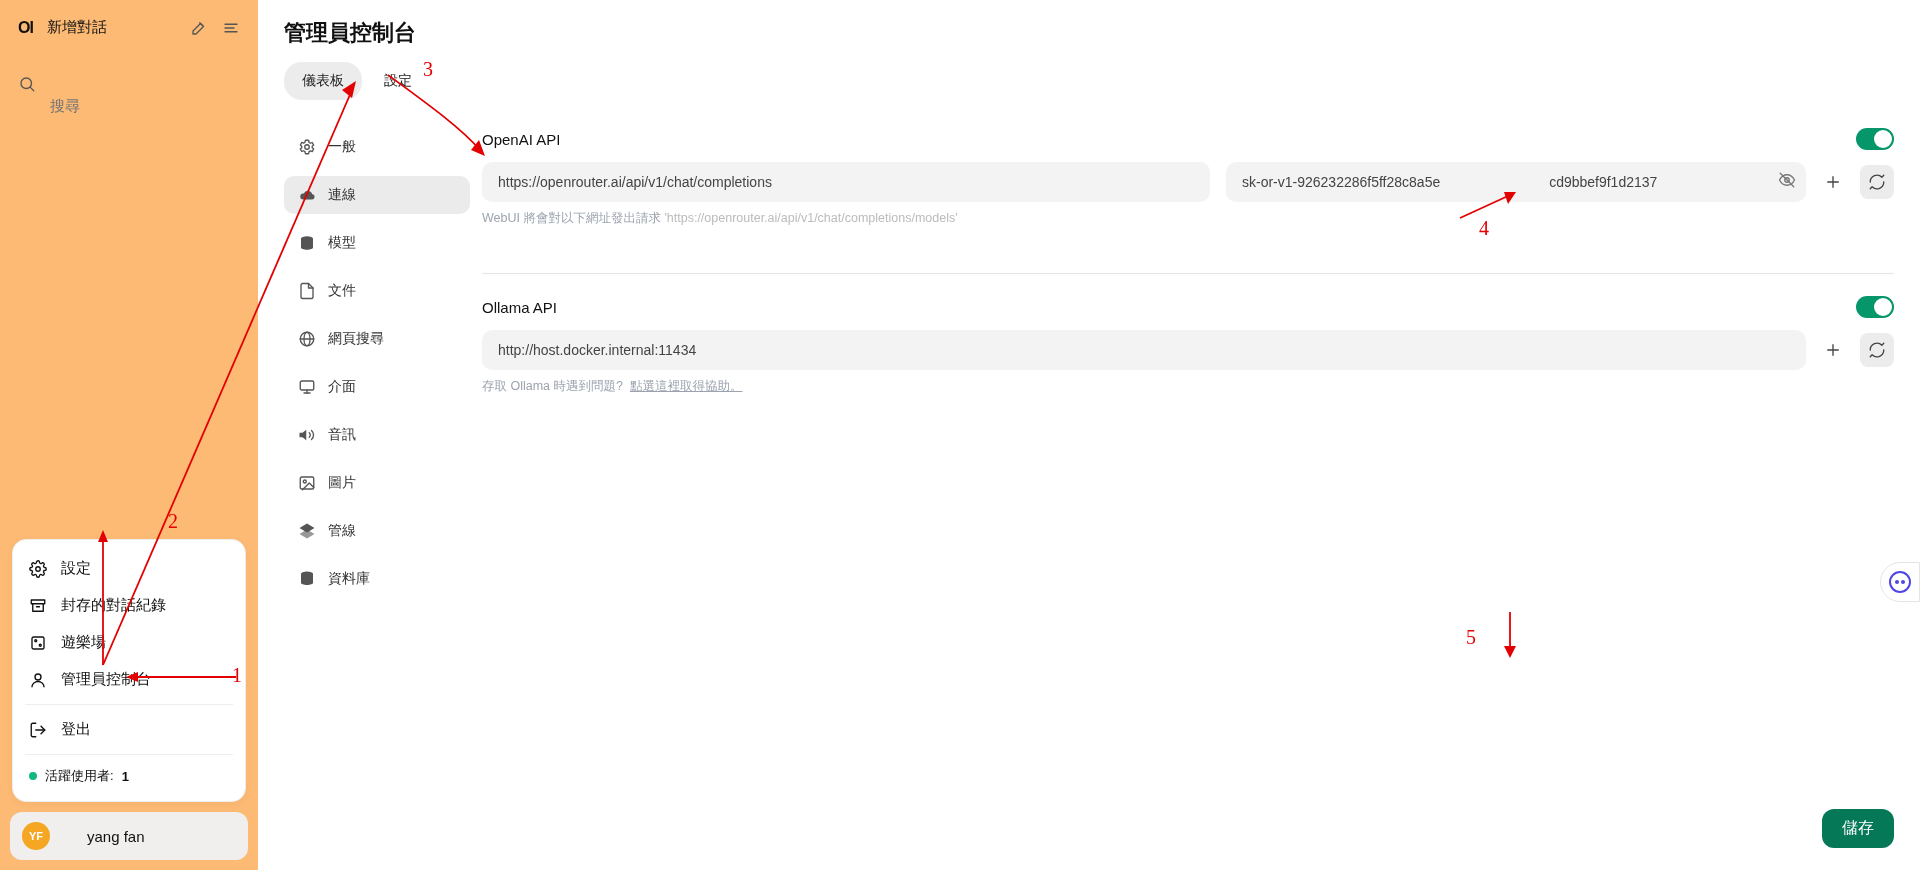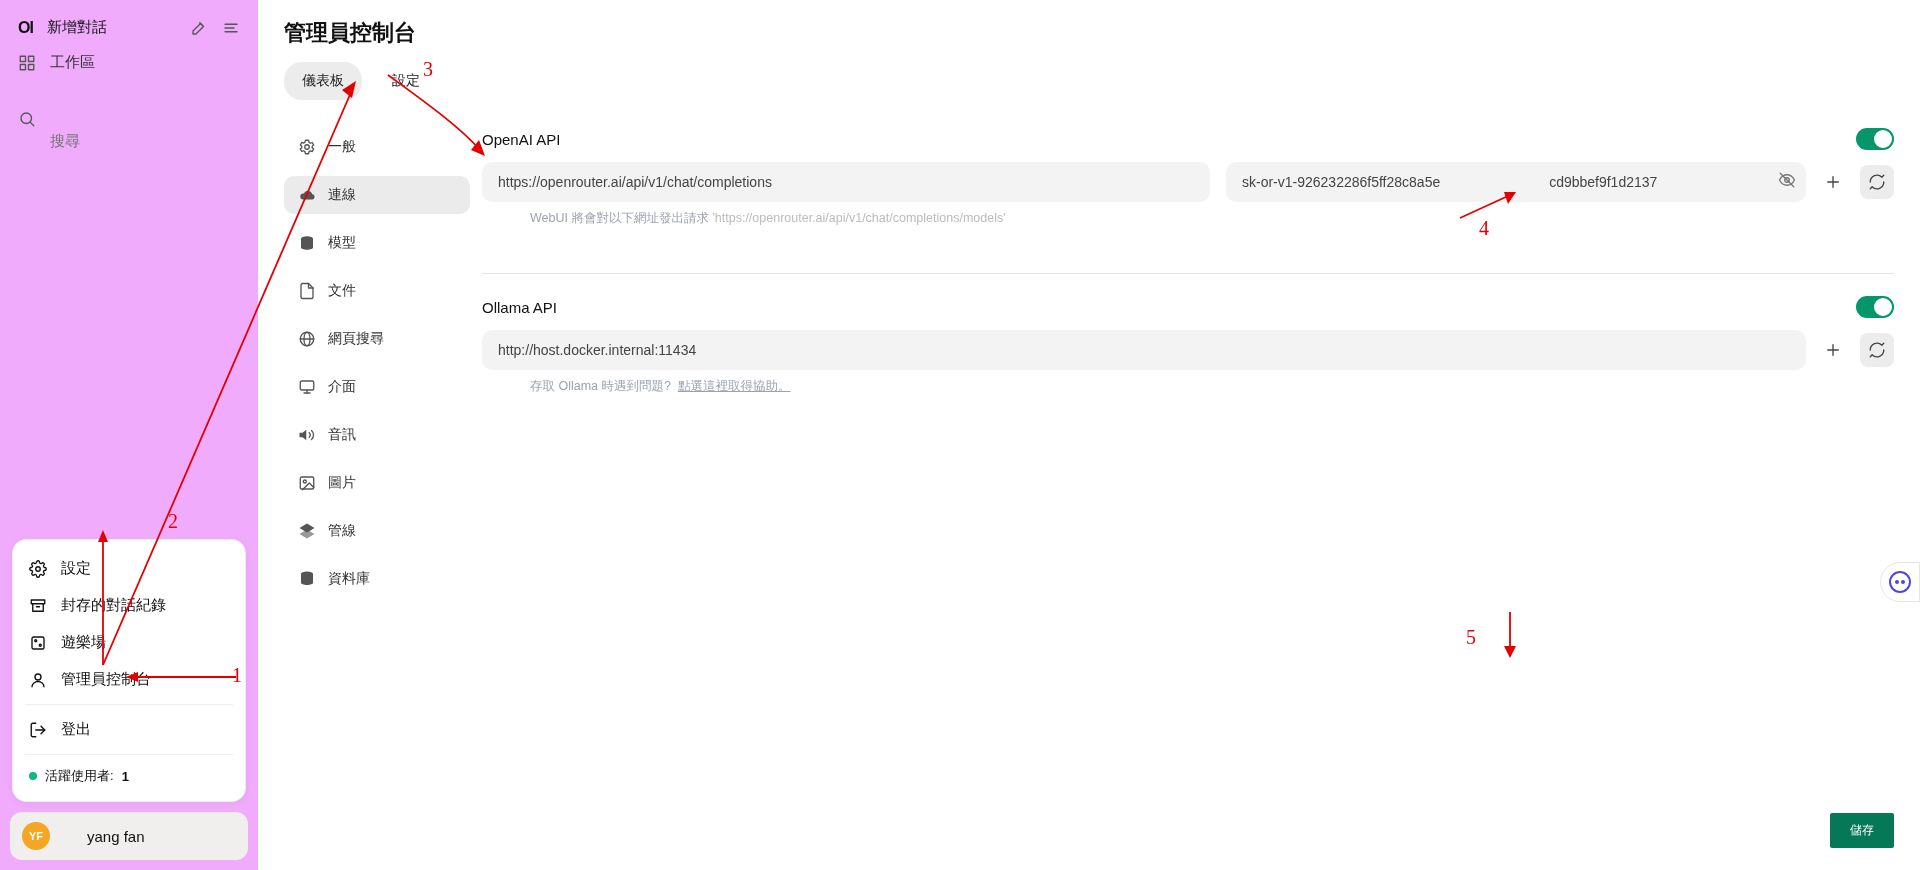--- a/index.html
+++ b/index.html
@@ -1,21 +1,21 @@
 <!DOCTYPE html>
 <html><head>
 <meta charset="utf-8">
 <style>
 * { box-sizing: border-box; margin: 0; padding: 0; }
 body { font-family: -apple-system, "Segoe UI", "PingFang TC", "Microsoft JhengHei", sans-serif; color: #111; background: #fff; height: 870px; width: 1920px; overflow: hidden; }
 
 .app { display: flex; height: 100%; }
 
 
-.sidebar { width: 258px; background: #f0abfc; display: flex; flex-direction: column; position: relative; padding: 10px 8px; }
+.sidebar { width: 258px; background: #fdba74; display: flex; flex-direction: column; position: relative; padding: 10px 8px; }
 .sb-top { display: flex; align-items: center; gap: 14px; padding: 8px 10px; }
 .sb-logo { font-weight: 700; font-size: 16px; letter-spacing: -1px; }
 .sb-top-label { flex: 1; font-size: 15px; }
 .sb-top-icons { display: flex; gap: 14px; color: #555; }
 .sb-icon { width: 18px; height: 18px; display: inline-flex; align-items: center; justify-content: center; }
 .sb-item { display: flex; align-items: center; gap: 14px; padding: 8px 10px; font-size: 15px; color: #333; border-radius: 8px; cursor: pointer; }
 .sb-item .sb-icon { color: #555; }
 .sb-search { color: #9ca3af; }
 .sb-search input { border: none; background: transparent; outline: none; font-size: 15px; color: #111; flex: 1; margin-top: 44px; }
 .sb-spacer { flex: 1; }
@@ -26,21 +26,21 @@
 .popup .divider { height: 1px; background: #eee; margin: 6px 8px; }
 .active-users { display: flex; align-items: center; gap: 8px; font-size: 13px; padding: 6px 12px; }
 .dot { width: 8px; height: 8px; border-radius: 50%; background: #10b981; }
 .user-row { display: flex; align-items: center; gap: 14px; padding: 10px 12px; margin: 6px 2px 0; border-radius: 12px; background: #f0efed; cursor: pointer; }
 .avatar { width: 28px; height: 28px; border-radius: 50%; background: #f5a623; color: #fff; font-size: 11px; display: flex; align-items: center; justify-content: center; font-weight: 600; }
 .user-name { font-size: 15px; margin-left: 23px; }
 
 
 .main { flex: 1; padding: 18px 26px 22px; display: flex; flex-direction: column; position: relative; }
 .page-title { font-size: 22px; font-weight: 700; margin-bottom: 14px; }
-.tabs { display: flex; gap: 12px; }
+.tabs { display: flex; gap: 4px; }
 .tab { padding: 10px 18px; font-size: 14px; border-radius: 18px; background: transparent; cursor: pointer; color: #222; }
 .tab.active { background: #ececec; }
 
 .content-area { display: flex; margin-top: 28px; flex: 1; overflow: hidden; }
 
 
 .settings-nav { width: 186px; display: flex; flex-direction: column; gap: 10px; margin-right: 12px; }
 .s-item { display: flex; align-items: center; gap: 12px; padding: 10px 14px; border-radius: 10px; font-size: 14px; cursor: pointer; color: #333; }
 .s-item.selected { background: #ebebeb; font-weight: 500; }
 .s-icon { width: 18px; height: 18px; display: inline-flex; align-items: center; justify-content: center; color: #555; }
@@ -53,27 +53,27 @@
 .toggle { width: 38px; height: 22px; background: #059669; border-radius: 11px; position: relative; cursor: pointer; }
 .toggle::after { content: ""; position: absolute; top: 2px; right: 2px; width: 18px; height: 18px; background: #fff; border-radius: 50%; }
 .api-row { display: flex; align-items: center; gap: 16px; }
 .api-input { height: 40px; border-radius: 10px; background: #f3f3f3; border: none; padding: 0 16px; font-size: 14px; color: #444; }
 .api-url { flex: 1.2; }
 .api-key { flex: 1; position: relative; display: flex; align-items: center; }
 .api-key input { width: 100%; }
 .eye-btn { position: absolute; right: 10px; top: 50%; transform: translateY(-50%); cursor: pointer; color: #777; }
 .icon-btn { width: 22px; height: 22px; display: inline-flex; align-items: center; justify-content: center; cursor: pointer; color: #444; border-radius: 6px; }
 .icon-btn.box { width: 34px; height: 34px; background: #edecec; border-radius: 8px; }
-.hint { font-size: 12.5px; color: #9ca3af; margin-top: 8px; margin-left: 48px; }
+.hint { font-size: 12.5px; color: #9ca3af; margin-top: 8px; }
 .hint .mono { color: #bbb; }
 .hint .link { text-decoration: underline; cursor: pointer; }
 .sep { height: 1px; background: #e5e5e5; margin: 22px 0; }
 
 .save-row { display: flex; justify-content: flex-end; padding-top: 10px; }
-.save-btn { background: #047857; color: #fff; border: none; padding: 9px 20px; border-radius: 2px; font-size: 12px; cursor: pointer; }
+.save-btn { background: #047857; color: #fff; border: none; padding: 9px 20px; border-radius: 12px; font-size: 16px; cursor: pointer; }
 
 
 .float-helper { position: absolute; right: 0; top: 562px; width: 40px; height: 40px; border-radius: 50% 0 0 50%; border: 1px solid #e5e5e5; display: flex; align-items: center; justify-content: center; background: #fff; }
 .float-helper .face { width: 22px; height: 22px; border: 2px solid #4f46e5; border-radius: 50%; position: relative; }
 .float-helper .face::before, .float-helper .face::after { content: ""; position: absolute; width: 4px; height: 4px; background: #4f46e5; border-radius: 50%; top: 7px; }
 .float-helper .face::before { left: 4px; }
 .float-helper .face::after { right: 4px; }
 
 
 .anno { position: absolute; color: #e30000; font-family: serif; font-size: 20px; pointer-events: none; }
@@ -103,31 +103,20 @@
         <span class="sb-icon">
           <svg class="ico" viewBox="0 0 24 24">
               <line x1="4" y1="7" x2="20" y2="7"></line>
               <line x1="4" y1="12" x2="16" y2="12"></line>
               <line x1="4" y1="17" x2="20" y2="17"></line>
             </svg>
         </span>
       </span>
     </div>
 
-    <div class="sb-item">
-      <span class="sb-icon">
-        <svg class="ico" viewBox="0 0 24 24">
-            <rect x="3" y="3" width="7" height="7"></rect>
-            <rect x="14" y="3" width="7" height="7"></rect>
-            <rect x="3" y="14" width="7" height="7"></rect>
-            <rect x="14" y="14" width="7" height="7"></rect>
-          </svg>
-      </span>
-      <span>工作區</span>
-    </div>
 
     <div class="sb-item sb-search">
       <span class="sb-icon">
         <svg class="ico" viewBox="0 0 24 24">
             <circle cx="11" cy="11" r="7"></circle>
             <line x1="21" y1="21" x2="16.5" y2="16.5"></line>
           </svg>
       </span>
       <input type="text" placeholder="搜尋" style="">
     </div>

